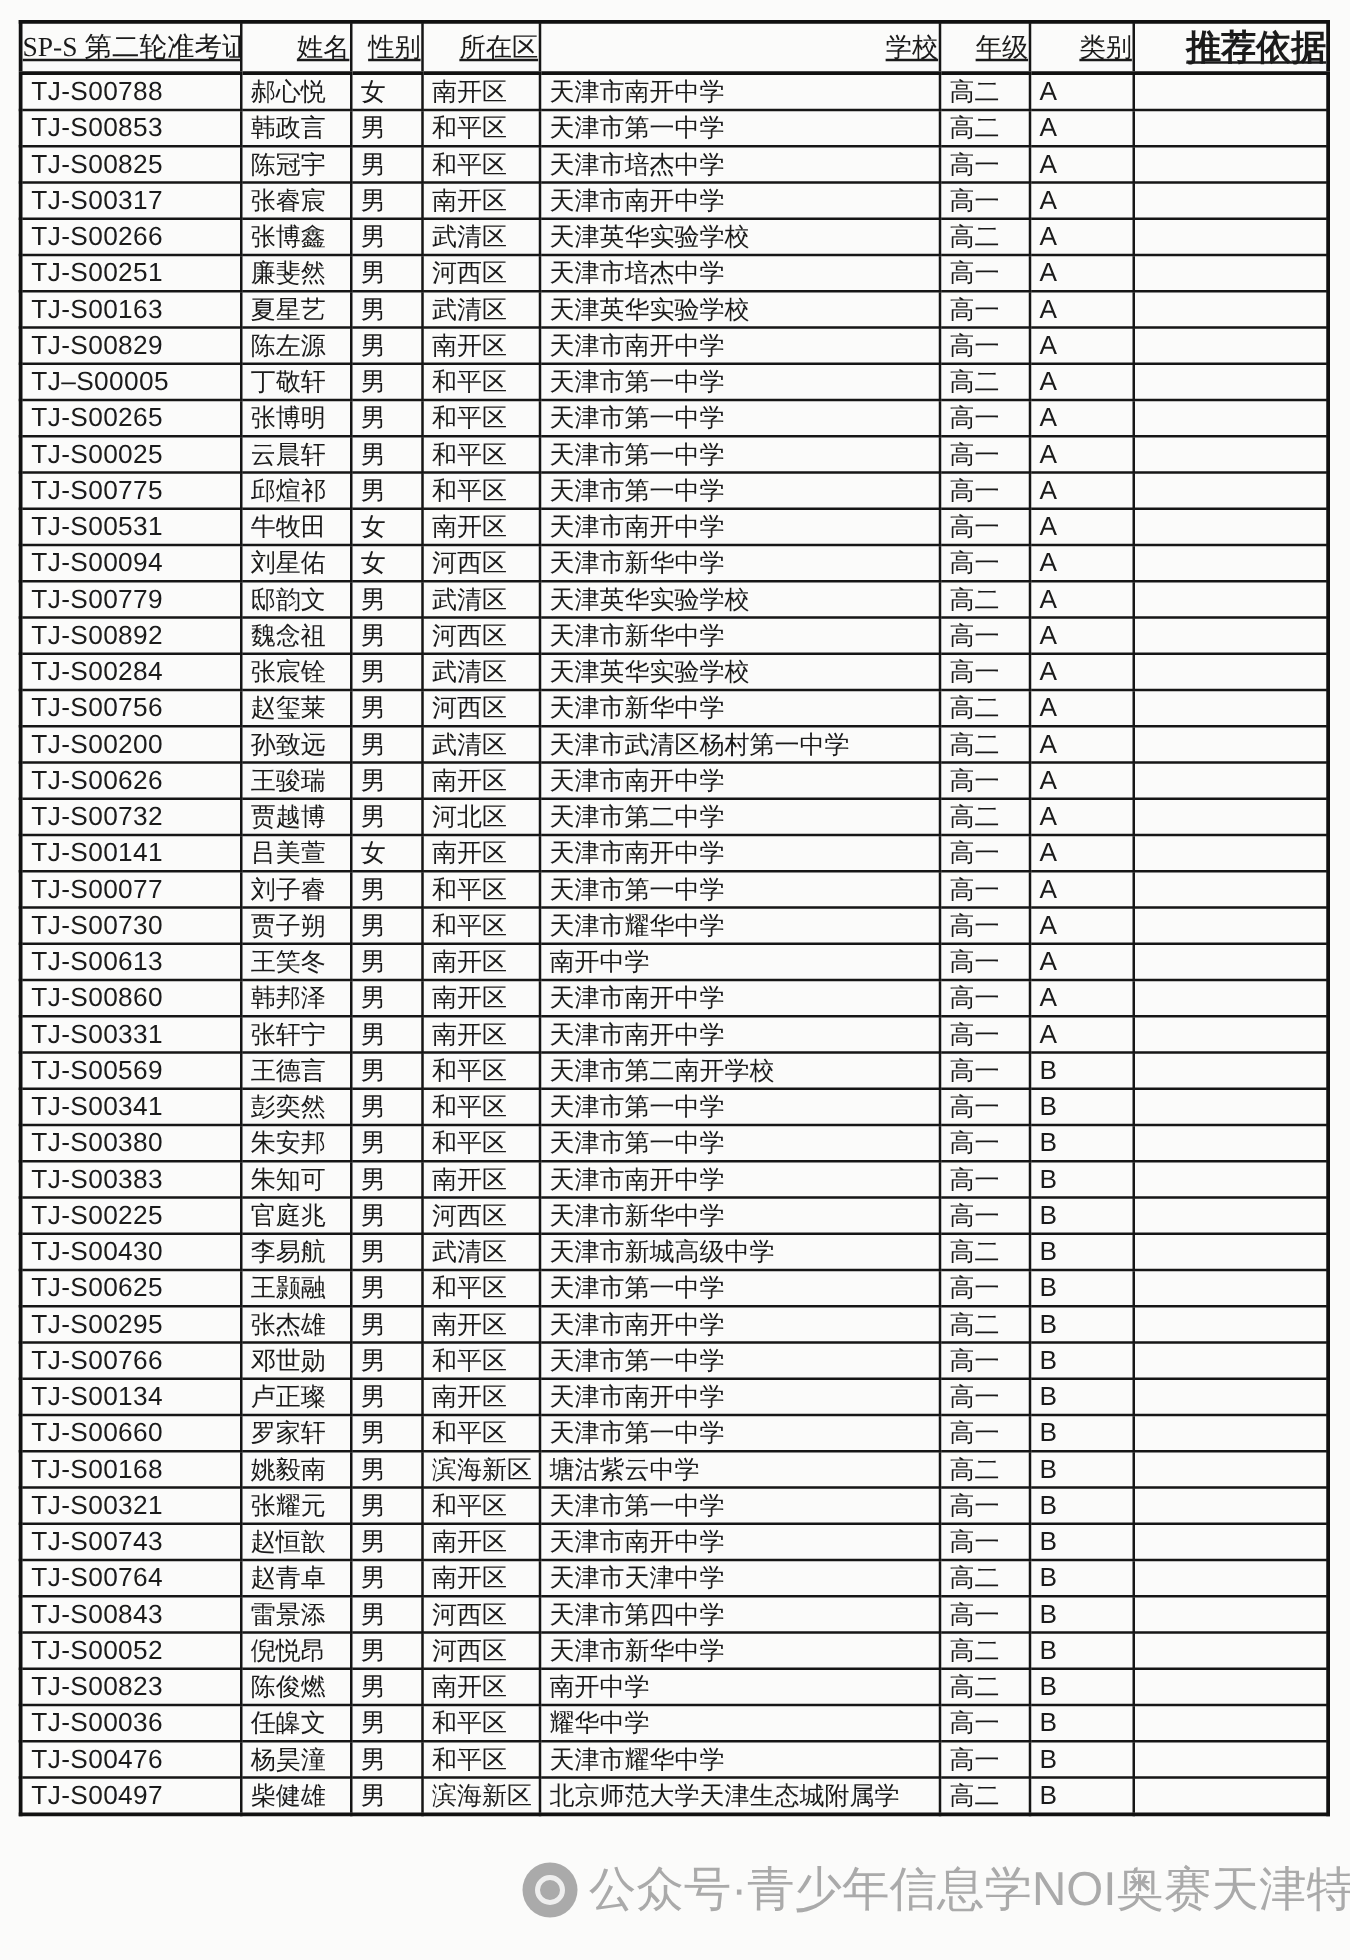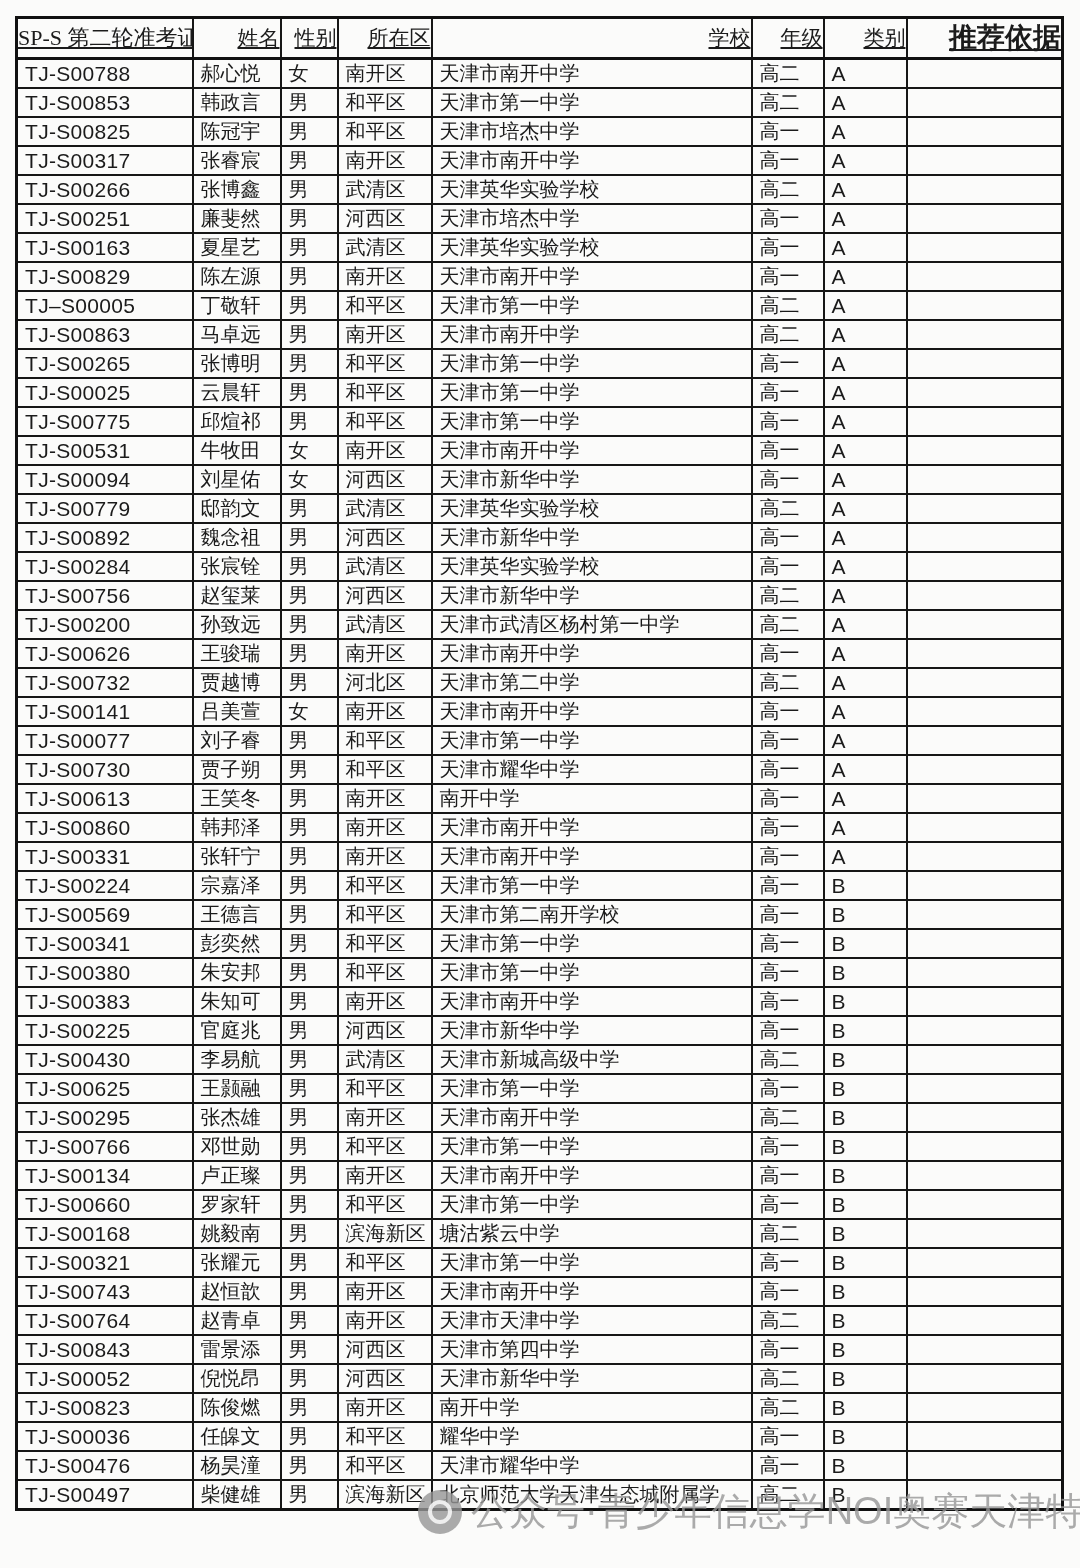--- a/index.html
+++ b/index.html
@@ -179,30 +179,20 @@
           <td class="c0">TJ–S00005</td>
           <td class="c1">丁敬轩</td>
           <td class="c2">男</td>
           <td class="c3">和平区</td>
           <td class="c4">天津市第一中学</td>
           <td class="c5">高二</td>
           <td class="c6">A</td>
           <td class="c7"></td>
         </tr>
         <tr>
-          <td class="c0">TJ-S00863</td>
-          <td class="c1">马卓远</td>
-          <td class="c2">男</td>
-          <td class="c3">南开区</td>
-          <td class="c4">天津市南开中学</td>
-          <td class="c5">高二</td>
-          <td class="c6">A</td>
-          <td class="c7"></td>
-        </tr>
-        <tr>
           <td class="c0">TJ-S00265</td>
           <td class="c1">张博明</td>
           <td class="c2">男</td>
           <td class="c3">和平区</td>
           <td class="c4">天津市第一中学</td>
           <td class="c5">高一</td>
           <td class="c6">A</td>
           <td class="c7"></td>
         </tr>
         <tr>
@@ -366,30 +356,20 @@
           <td class="c7"></td>
         </tr>
         <tr>
           <td class="c0">TJ-S00331</td>
           <td class="c1">张轩宁</td>
           <td class="c2">男</td>
           <td class="c3">南开区</td>
           <td class="c4">天津市南开中学</td>
           <td class="c5">高一</td>
           <td class="c6">A</td>
-          <td class="c7"></td>
-        </tr>
-        <tr>
-          <td class="c0">TJ-S00224</td>
-          <td class="c1">宗嘉泽</td>
-          <td class="c2">男</td>
-          <td class="c3">和平区</td>
-          <td class="c4">天津市第一中学</td>
-          <td class="c5">高一</td>
-          <td class="c6">B</td>
           <td class="c7"></td>
         </tr>
         <tr>
           <td class="c0">TJ-S00569</td>
           <td class="c1">王德言</td>
           <td class="c2">男</td>
           <td class="c3">和平区</td>
           <td class="c4">天津市第二南开学校</td>
           <td class="c5">高一</td>
           <td class="c6">B</td>

